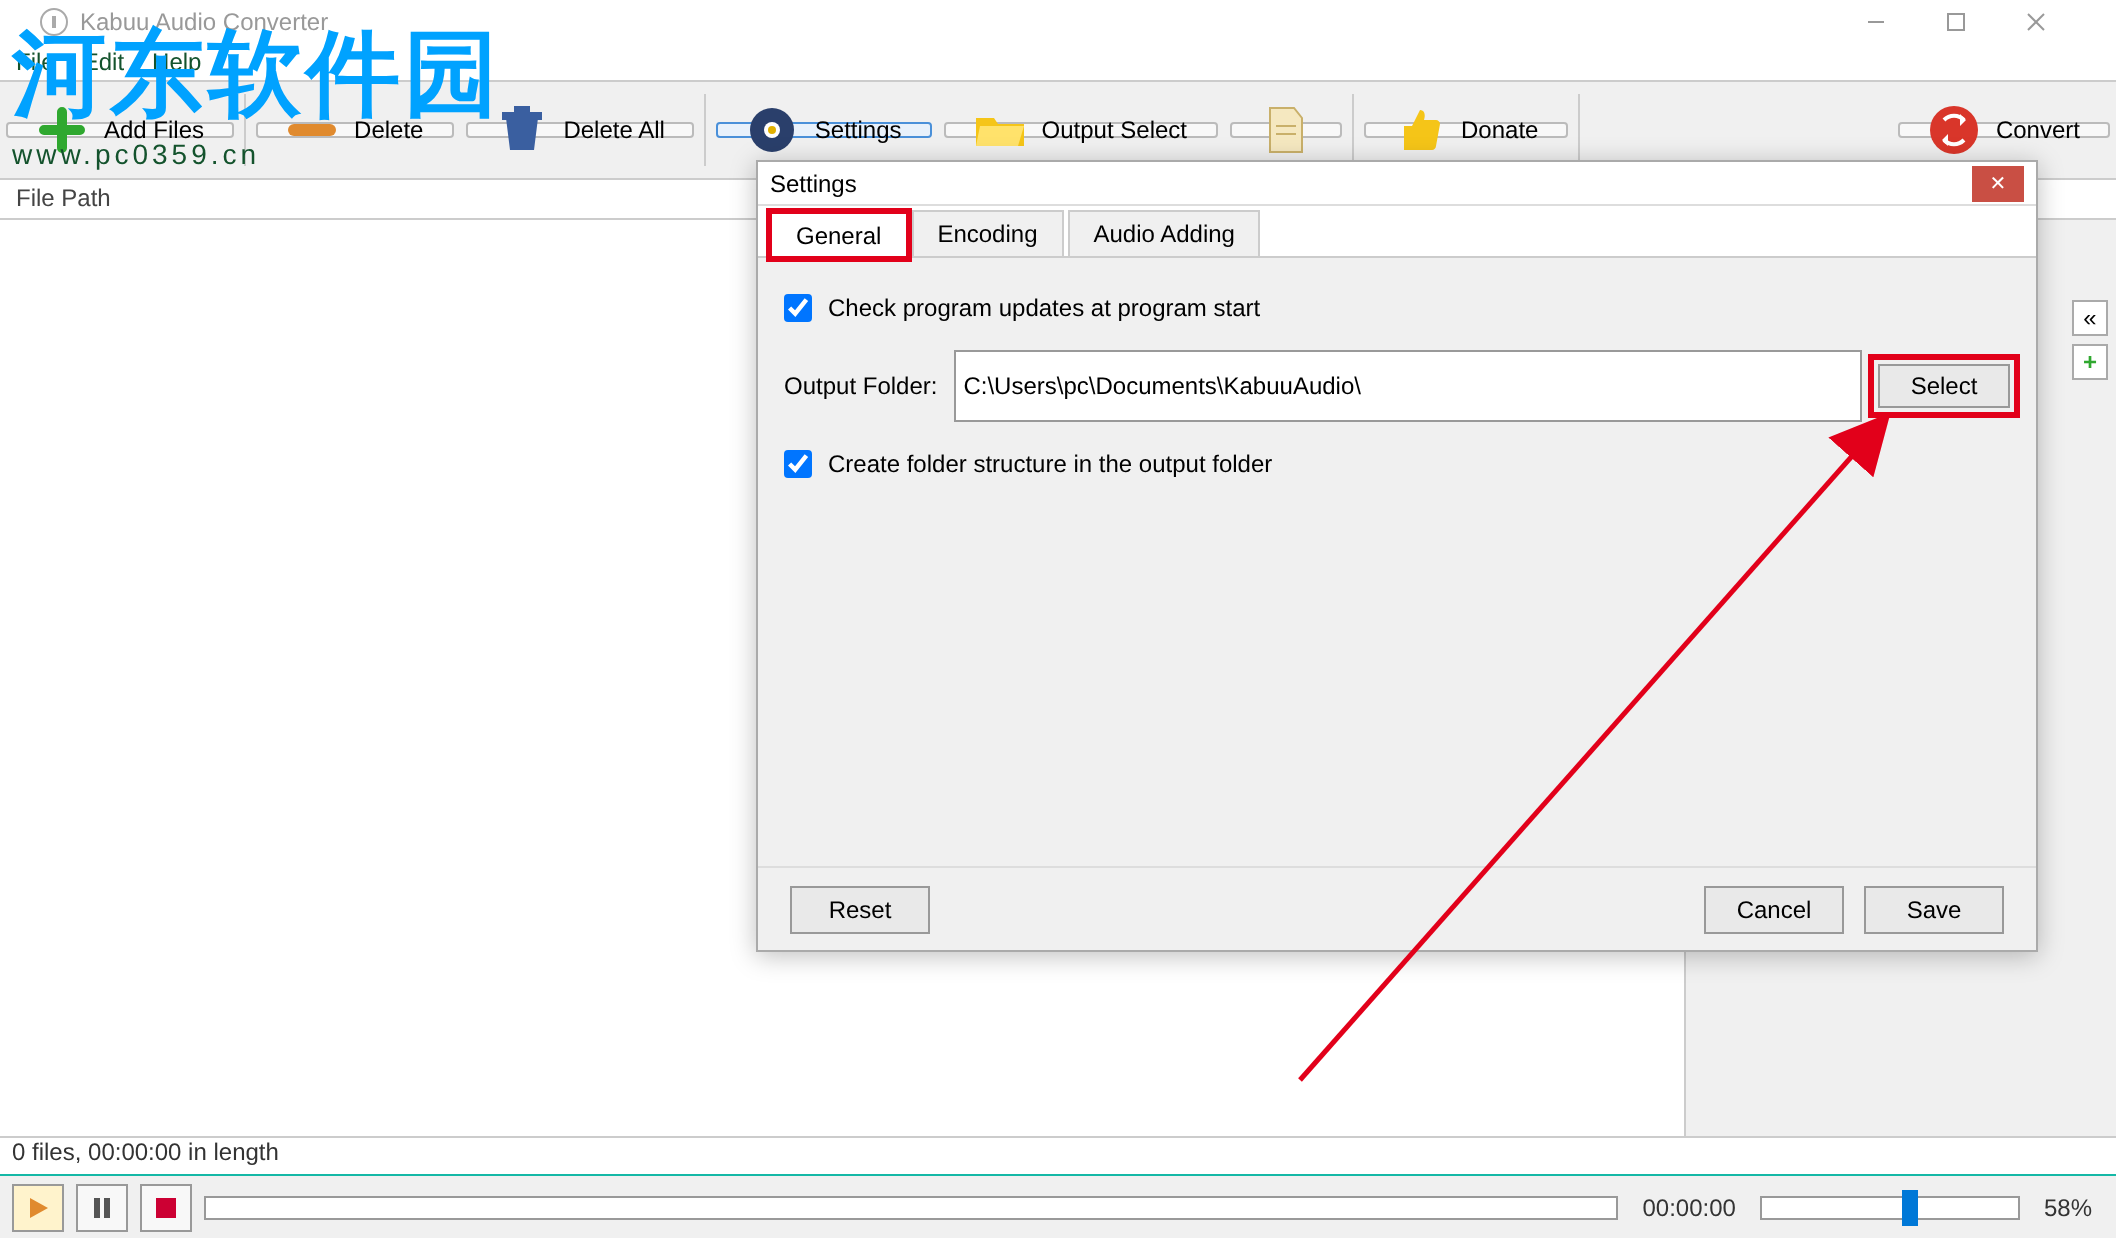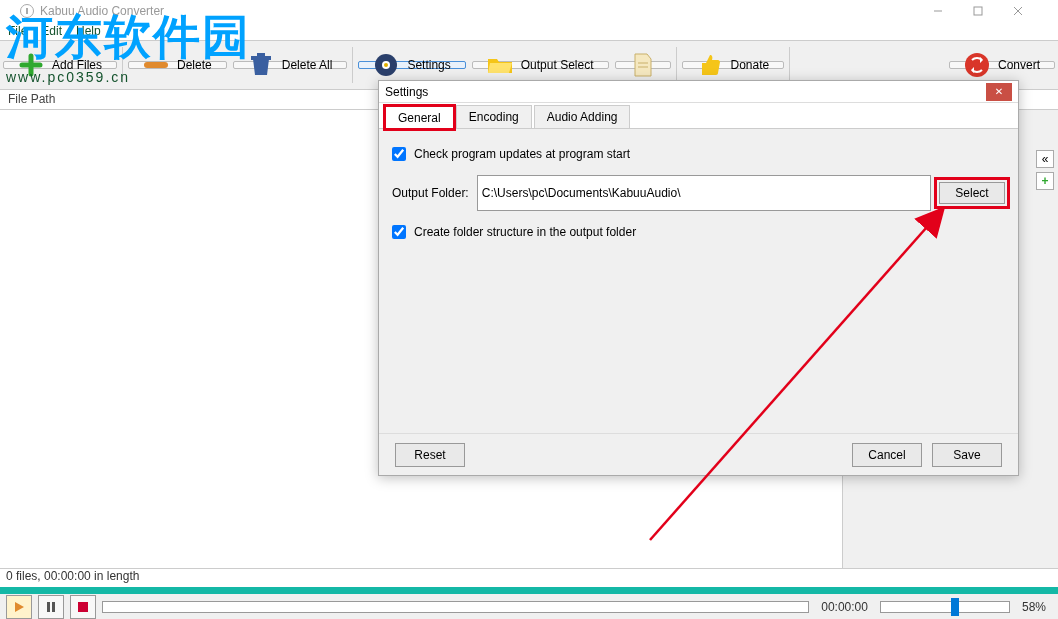--- a/index.html
+++ b/index.html
@@ -29,21 +29,21 @@
 .list-header { height: 20px; border-bottom: 1px solid #ccc; padding: 2px 8px; color: #444; }
 .list-body { flex: 1; background: #fff; position: relative; }
 .right-panel { position: absolute; right: 0; top: 0; width: 216px; height: 100%; background: #f0f0f0; border-left: 1px solid #ccc; }
 .right-strip { position: absolute; right: 0; top: 40px; width: 22px; display: flex; flex-direction: column; gap: 4px; }
 .stripbtn { width: 18px; height: 18px; border: 1px solid #aaa; display: flex; align-items: center; justify-content: center; background: #fff; font-size: 11px; }
 
 
 .statusbar { height: 19px; border-top: 1px solid #ccc; display: flex; align-items: flex-start; padding: 0 6px; color: #333; }
 
 
-.playerbar { height: 32px; border-top: 7px solid #14b8a6; background: #f0f0f0; display: flex; align-items: center; padding: 4px 6px; gap: 6px; }
+.playerbar { height: 32px; border-top: 1px solid #14b8a6; background: #f0f0f0; display: flex; align-items: center; padding: 4px 6px; gap: 6px; }
 .pbtn { width: 26px; height: 24px; border: 1px solid #999; background: #f8f8f8; display: flex; align-items: center; justify-content: center; cursor: pointer; }
 .pbtn.play { background: #fff3cc; }
 .track { flex: 1; height: 12px; border: 1px solid #999; background: #fff; position: relative; }
 .time { color: #333; padding: 0 6px; }
 .volume { width: 130px; height: 12px; border: 1px solid #999; background: #fff; position: relative; }
 .volume .thumb { position: absolute; left: 55%; top: -4px; width: 8px; height: 18px; background: #0078d7; }
 
 
 .watermark { position: absolute; left: 6px; top: 6px; pointer-events: none; }
 .watermark .big { font-size: 47px; font-weight: bold; color: #00a2ff; letter-spacing: 2px; }

